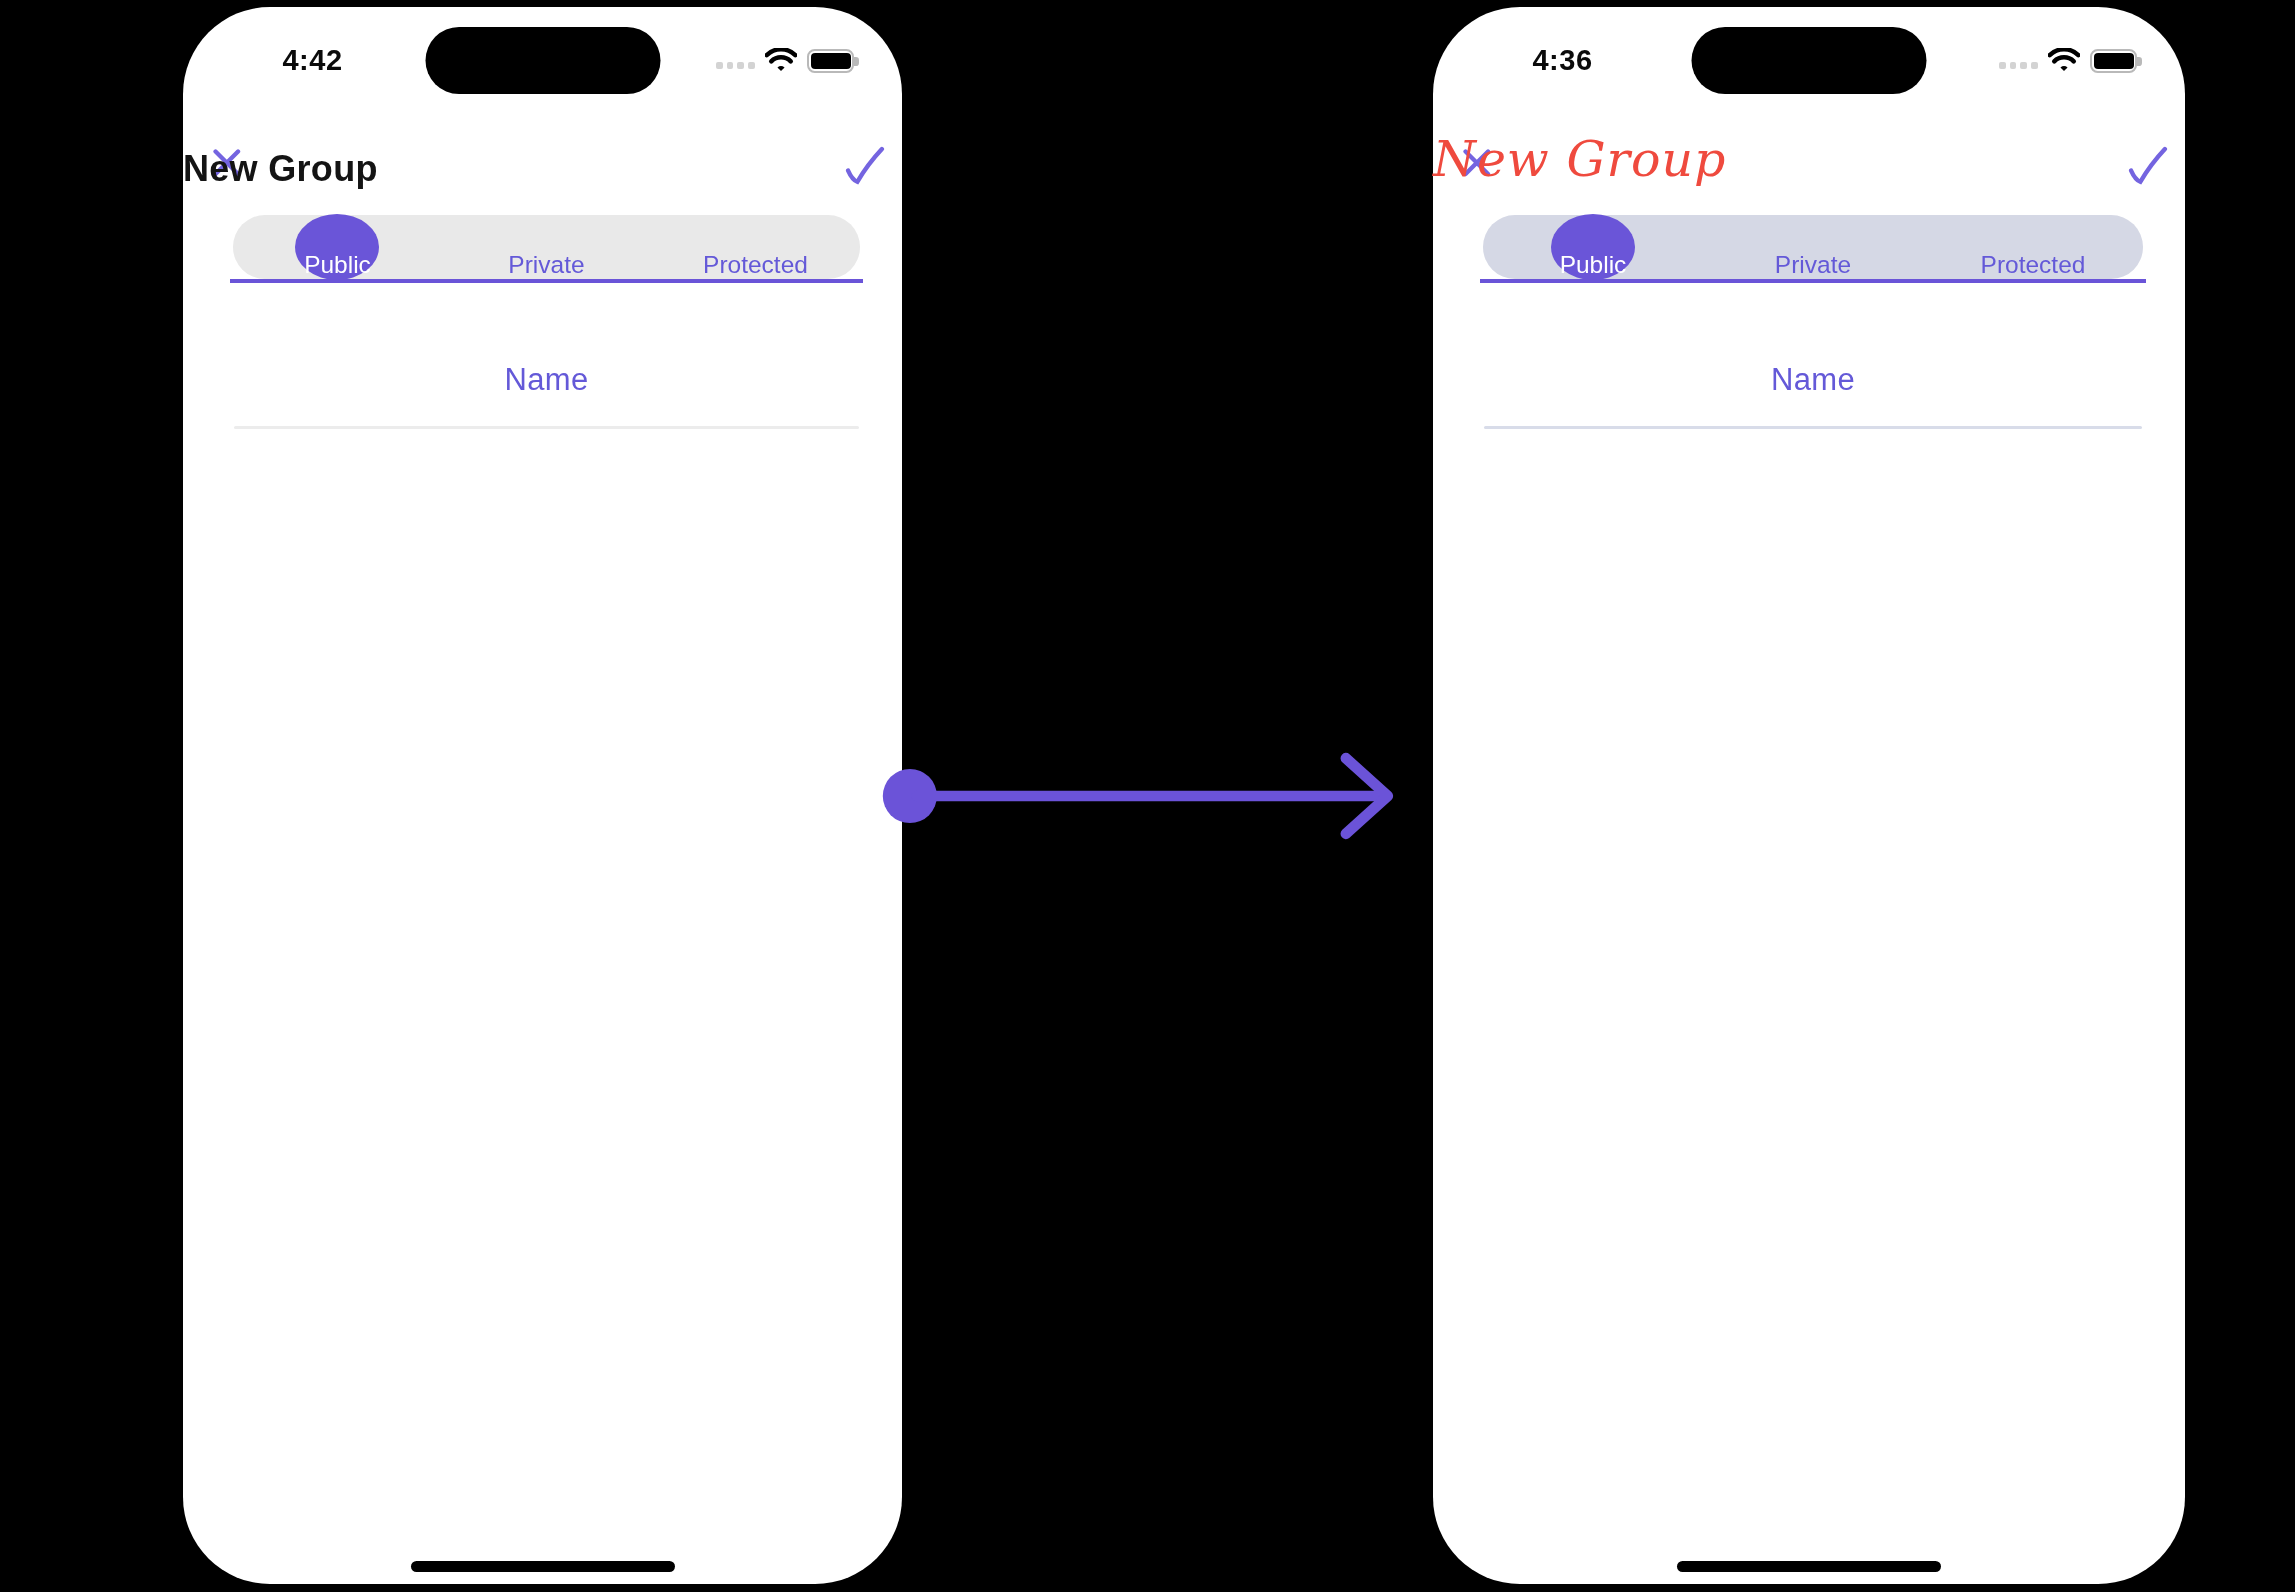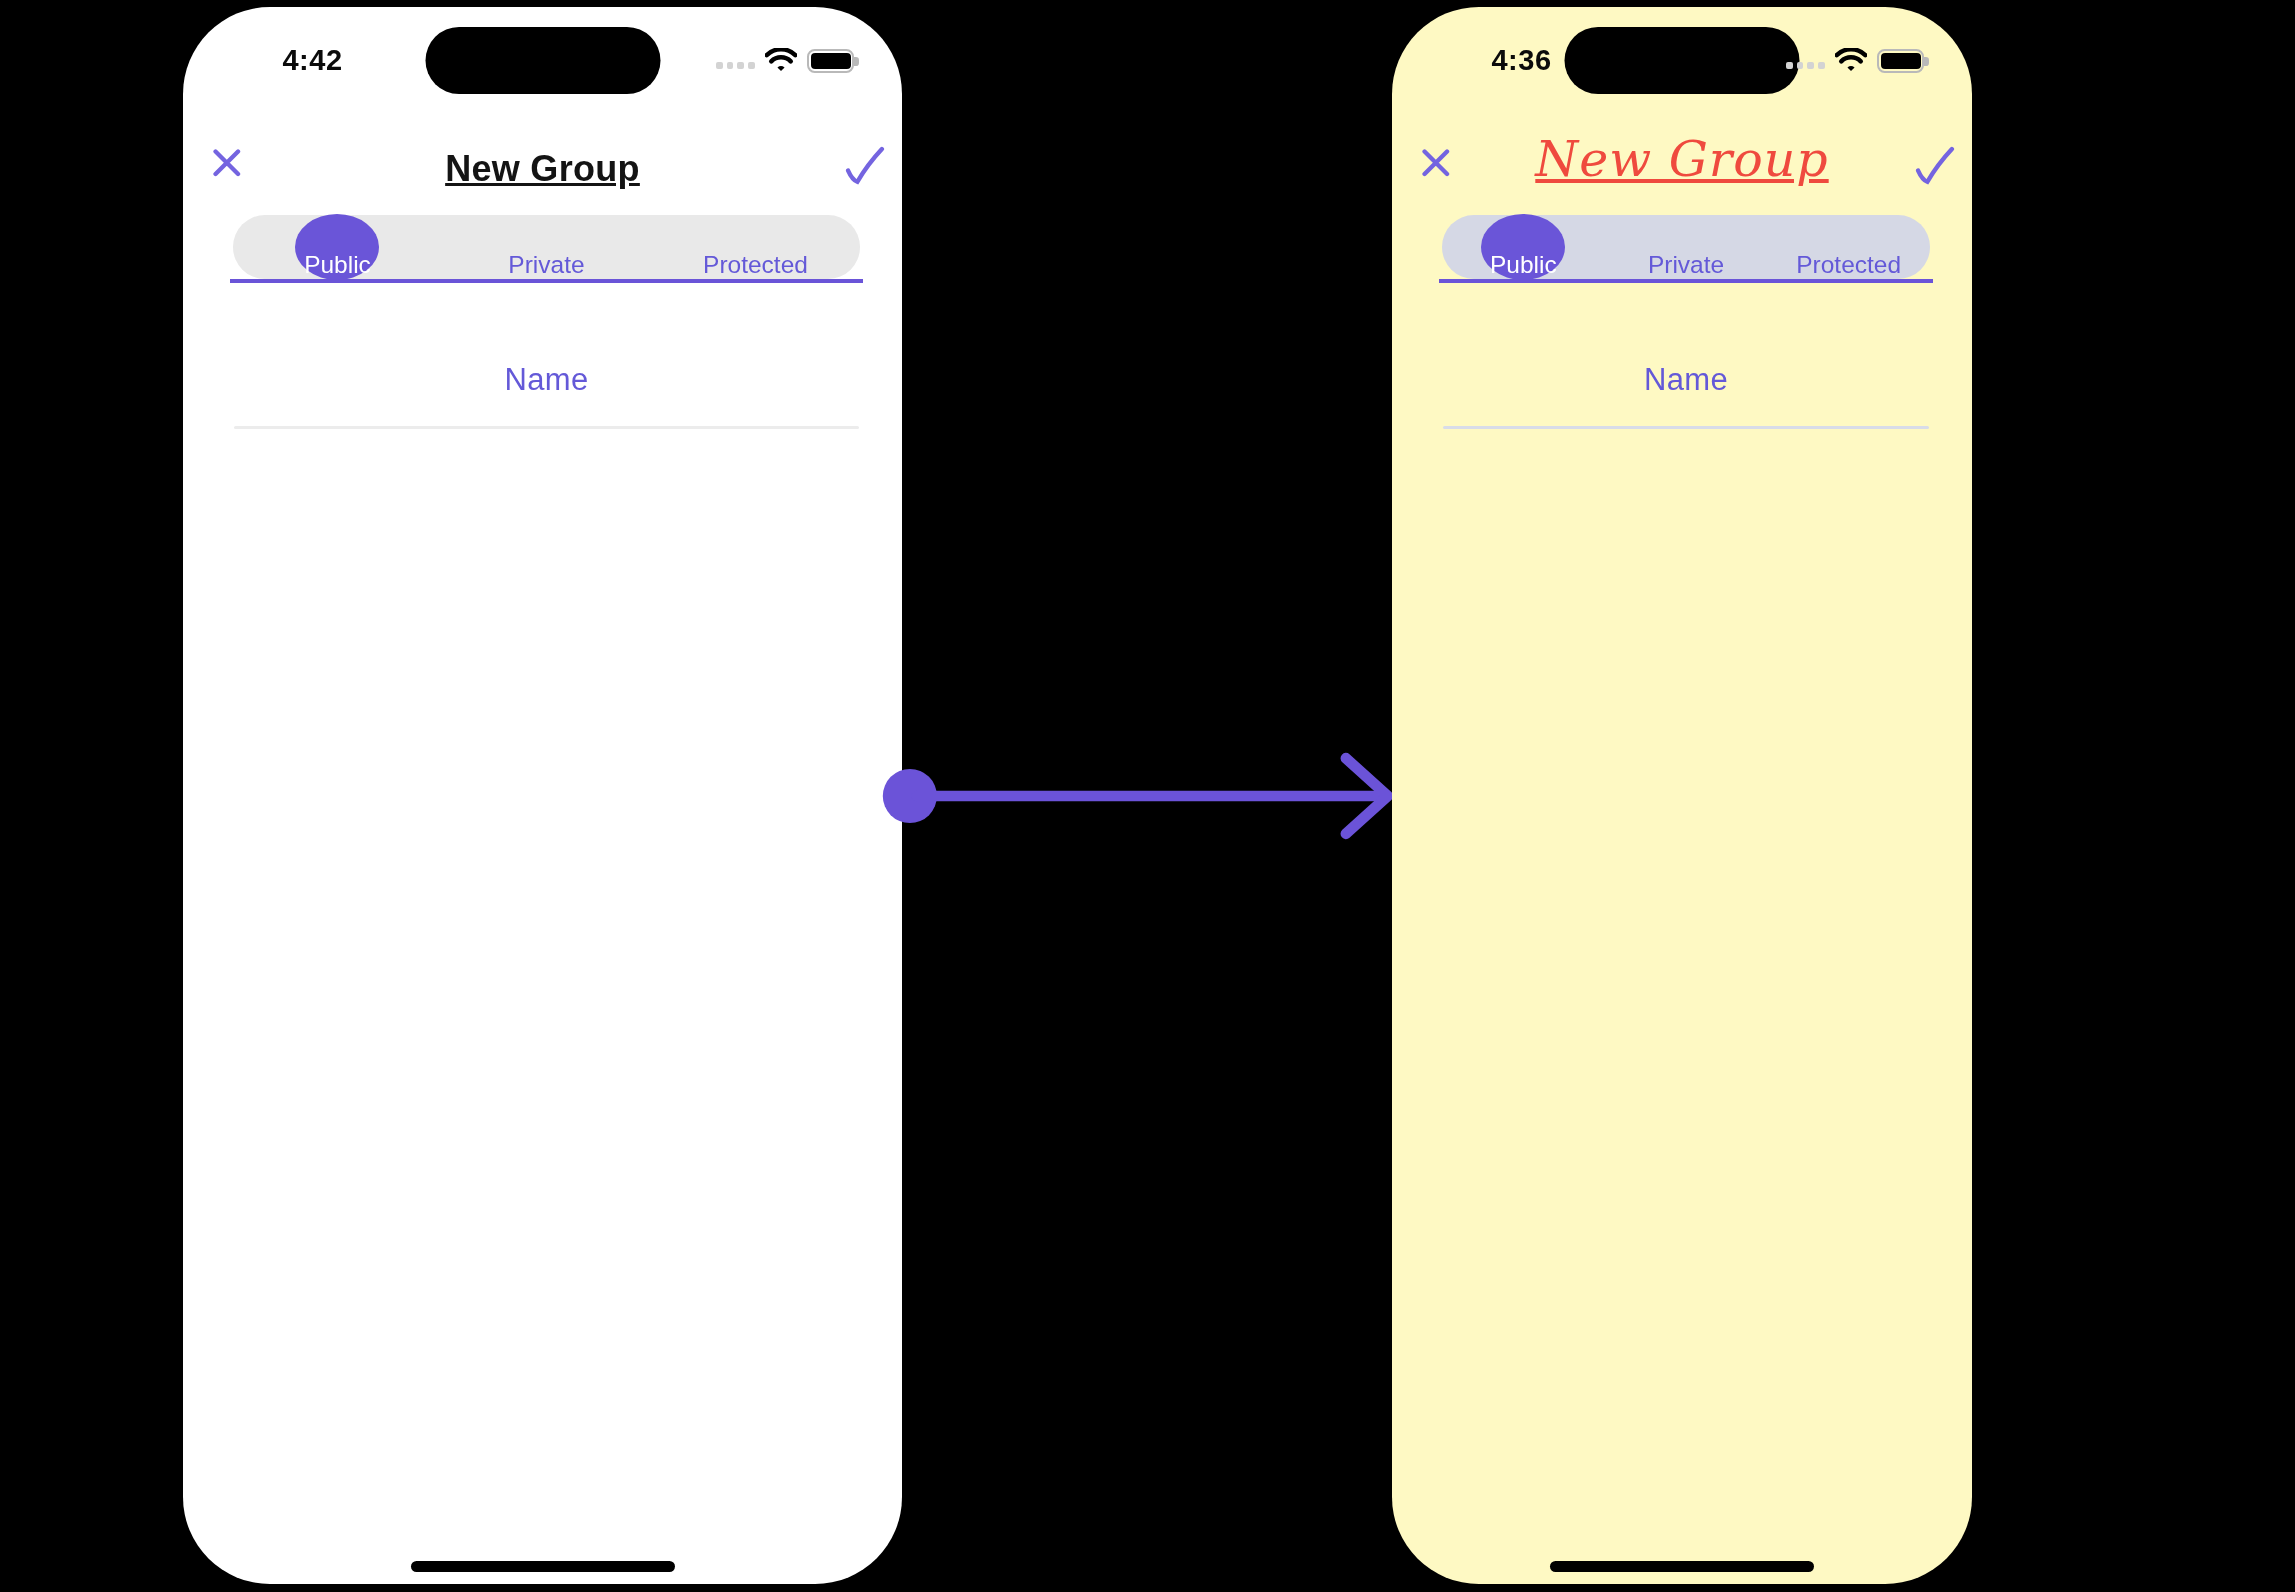--- a/index.html
+++ b/index.html
@@ -3,43 +3,43 @@
 <meta charset="utf-8">
 <style>
   html,body{margin:0;padding:0;background:#000;}
   body{width:2295px;height:1593px;overflow:hidden;position:relative;
        font-family:"Liberation Sans",sans-serif;}
   .canvas{position:absolute;inset:0;background:#000;}
 
   
   .phone{position:absolute;top:7.1px;height:1577px;border-radius:87px;overflow:visible;}
   .phone--before{left:183px;width:719px;background:#ffffff;}
-  .phone--after{left:1392px;width:580px;background:#fef9c3;}
+  .phone--after{left:1433px;width:752px;background:#ffffff;}
 
   
   .status-bar{position:absolute;top:0;left:0;right:0;height:107px;}
   .time{position:absolute;left:71px;top:37px;width:117px;text-align:center;
         font-size:29px;font-weight:700;color:#0b0b0b;letter-spacing:0.5px;}
   .dynamic-island{position:absolute;left:50%;transform:translateX(-50%);top:20.4px;
         width:235px;height:67px;background:#000;border-radius:34px;}
   .status-icons{position:absolute;right:48px;top:41px;display:flex;align-items:center;gap:10.2px;height:25.5px;}
   .cell-dots{display:flex;gap:4.1px;align-items:flex-end;padding-top:9.2px;}
   .cell-dots span{width:6.6px;height:6.6px;border-radius:2px;background:#d3d3d3;display:block;}
   .battery{position:relative;width:47px;height:23.5px;border:2.6px solid #b9b9b9;border-radius:7.7px;box-sizing:border-box;}
   .battery .level{position:absolute;inset:1.5px;background:#000;border-radius:4.1px;}
   .battery .nub{position:absolute;right:-6.6px;top:6.1px;width:4.6px;height:8.7px;background:#b9b9b9;
         border-radius:0 3.1px 3.1px 0;}
 
   
   .header{position:absolute;top:130px;left:0;right:0;height:77px;}
   .icon-btn{position:absolute;background:none;border:none;padding:0;cursor:pointer;line-height:0;}
   .close-btn{left:30px;top:12.2px;}
   .confirm-btn{right:17.4px;top:9.2px;}
-  .page-title{position:absolute;left:0;right:0;top:11.2px;text-align:center;
-        font-size:36px;font-weight:600;color:#141414;letter-spacing:0.3px;text-decoration:underline;}
+  .page-title{position:absolute;left:0;right:0;top:11.2px;text-align:left;
+        font-size:36px;font-weight:600;color:#141414;letter-spacing:0.3px;}
   .page-title.script{top:-6.1px;font-family:"DejaVu Serif",serif;font-style:italic;
         font-weight:400;font-size:49px;color:#EF4A3E;letter-spacing:1px;}
 
   
   .segmented{position:absolute;top:208px;left:50px;right:42px;height:64px;border-radius:32px;
         display:flex;align-items:flex-end;}
   .phone--before .segmented{background:#E9E9E9;}
   .phone--after .segmented{background:#D5D8E5;}
   .segment-underline{position:absolute;left:-3.1px;right:-3.1px;top:100%;height:3.6px;background:#6A54D8;}
   .tab{flex:1;display:flex;align-items:center;justify-content:center;border:none;background:none;

